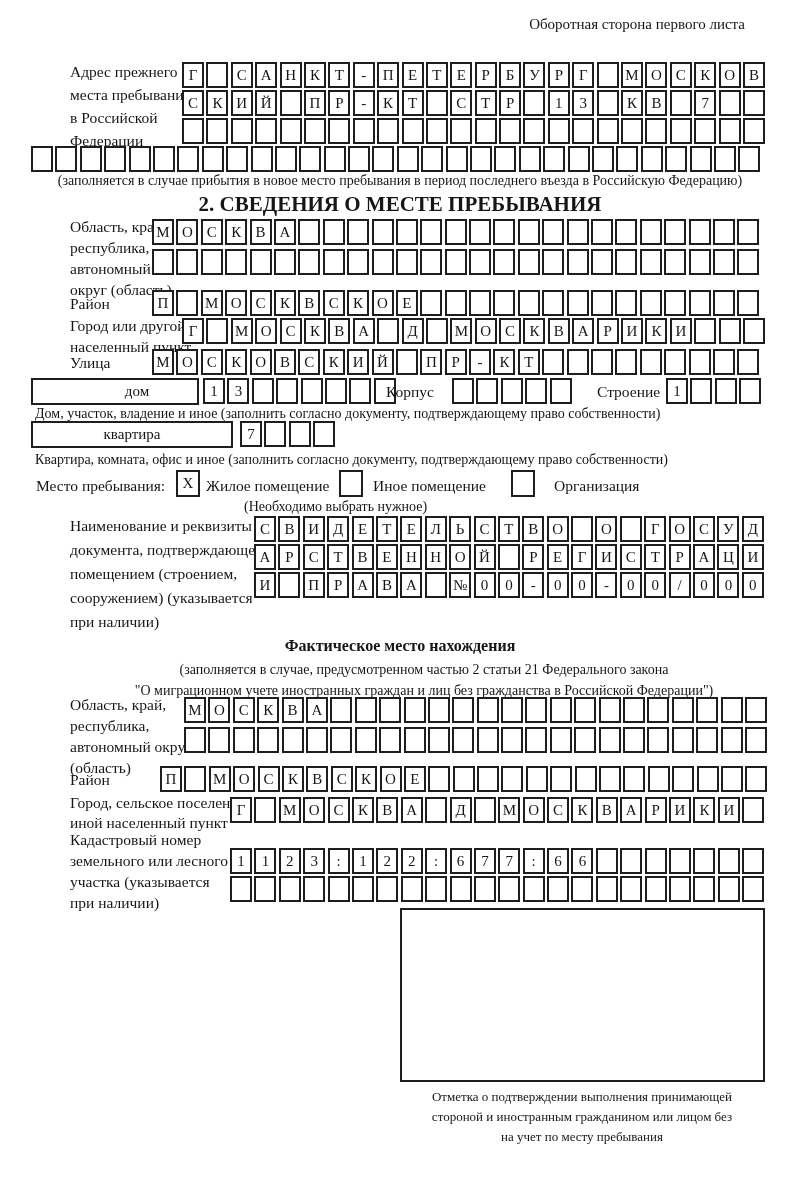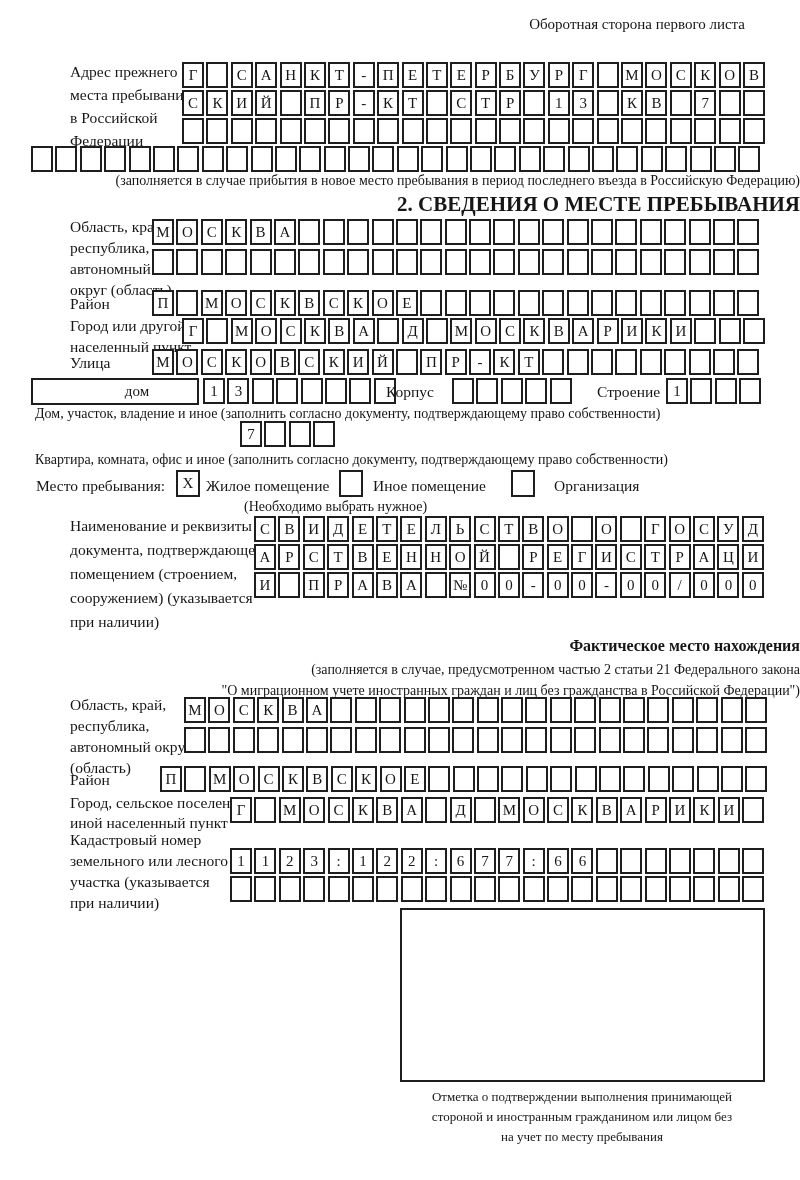--- a/index.html
+++ b/index.html
@@ -16,21 +16,21 @@
     font-size:15px; line-height:1; background:#fff;
   }
   .abs-cell { position:absolute; width:24px; height:27px; border:2px solid #1e1e1e;
     display:flex; align-items:center; justify-content:center; font-size:15px; background:#fff; }
   .widebox { position:absolute; height:27px; border:2px solid #1e1e1e; background:#fff;
     display:flex; align-items:center; justify-content:center; font-size:15px; }
   .label { font-size:15.5px; line-height:23px; }
   .label.tight { line-height:21px; }
   .label.tight2 { line-height:20px; }
   .note { font-size:14px; }
-  .center { left:0; width:800px; text-align:right; }
+  .center { left:0; width:800px; text-align:center; }
   .title { font-weight:bold; font-size:21px; }
   .bigbox { position:absolute; border:2px solid #1e1e1e; background:#fff; }
   .caption { position:absolute; text-align:center; font-size:13px; line-height:20px; }
 </style>
 </head>
 <body>
 
 <div class="page">
 
   <div class="abs" style="top:16px; right:55px; font-size:15px;">Оборотная сторона первого листа</div>
@@ -326,20 +326,21 @@
     </div>
   <div class="abs label" style="left:597px; top:380px;">Строение</div>
   <div class="cells" style="left:666px; top:378px;">
       <span class="cell">1</span>
       <span class="cell"></span>
       <span class="cell"></span>
       <span class="cell"></span>
     </div>
   <div class="abs note" style="left:35px; top:406px;">Дом, участок, владение и иное (заполнить согласно документу, подтверждающему право собственности)</div>
 
+  <div class="widebox" style="left:31px; top:421px; width:202px;">квартира</div>
   <div class="cells" style="left:240px; top:421px;">
       <span class="cell">7</span>
       <span class="cell"></span>
       <span class="cell"></span>
       <span class="cell"></span>
     </div>
   <div class="abs note" style="left:35px; top:452px;">Квартира, комната, офис и иное (заполнить согласно документу, подтверждающему право собственности)</div>
 
   <div class="abs label" style="left:36px; top:474px;">Место пребывания:</div>
   <span class="abs-cell" style="left:176px; top:470px;">X</span>

